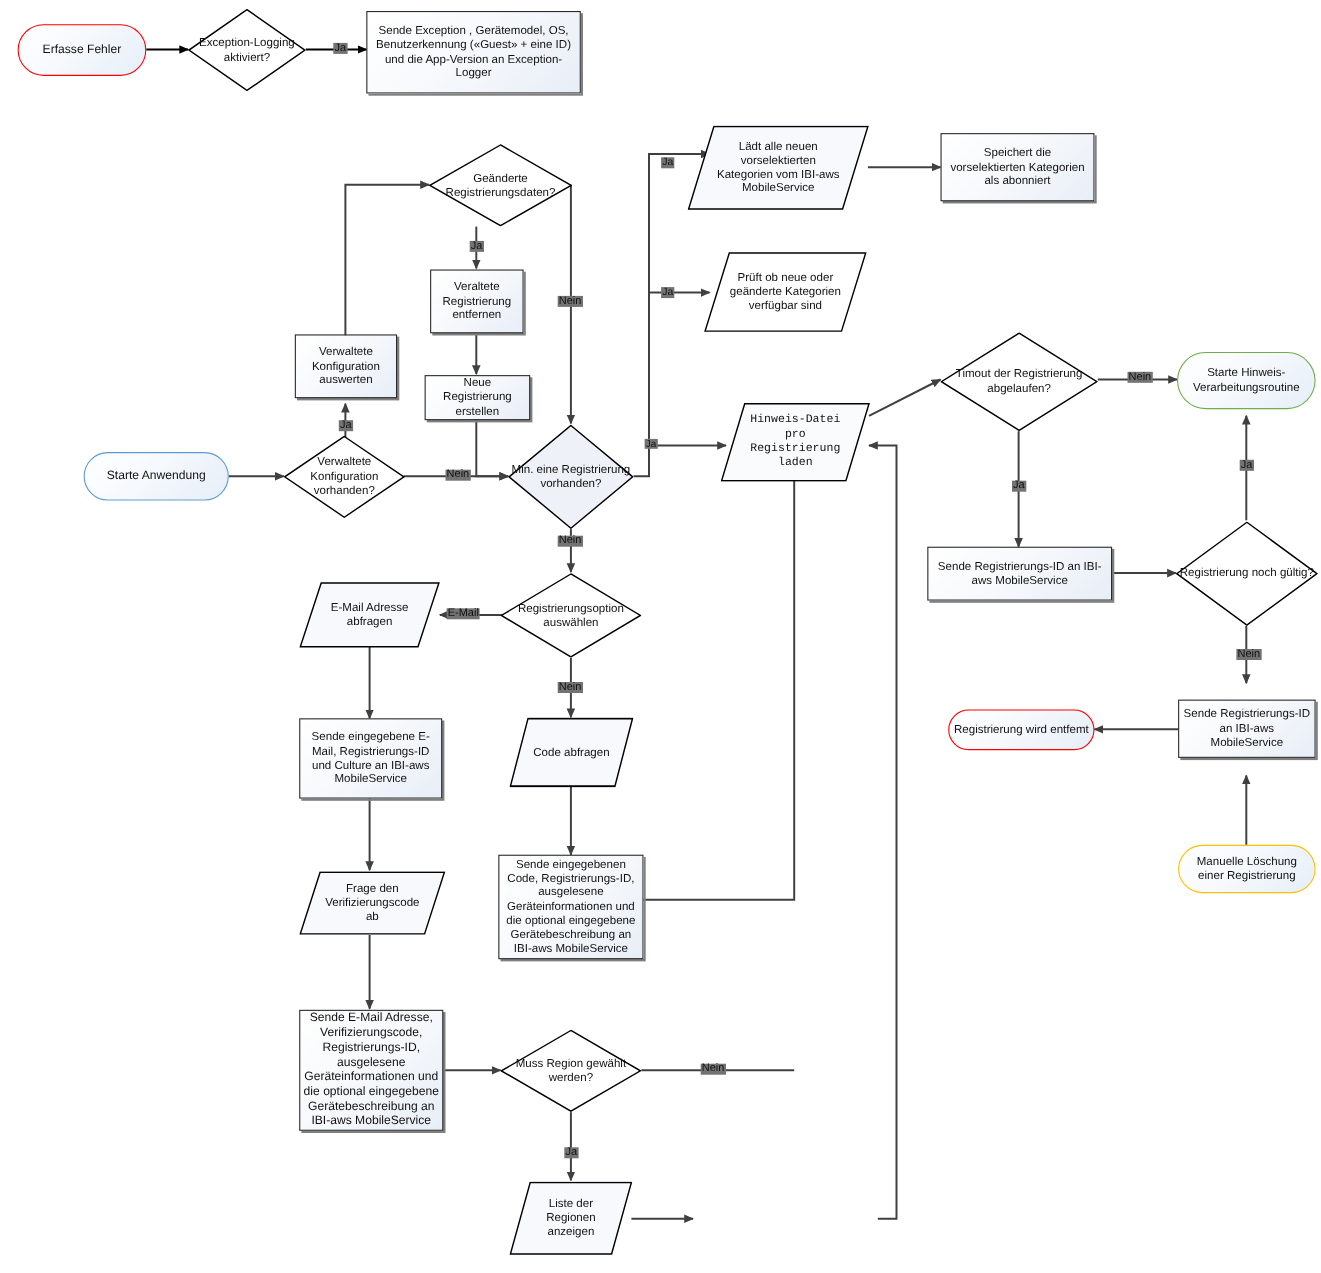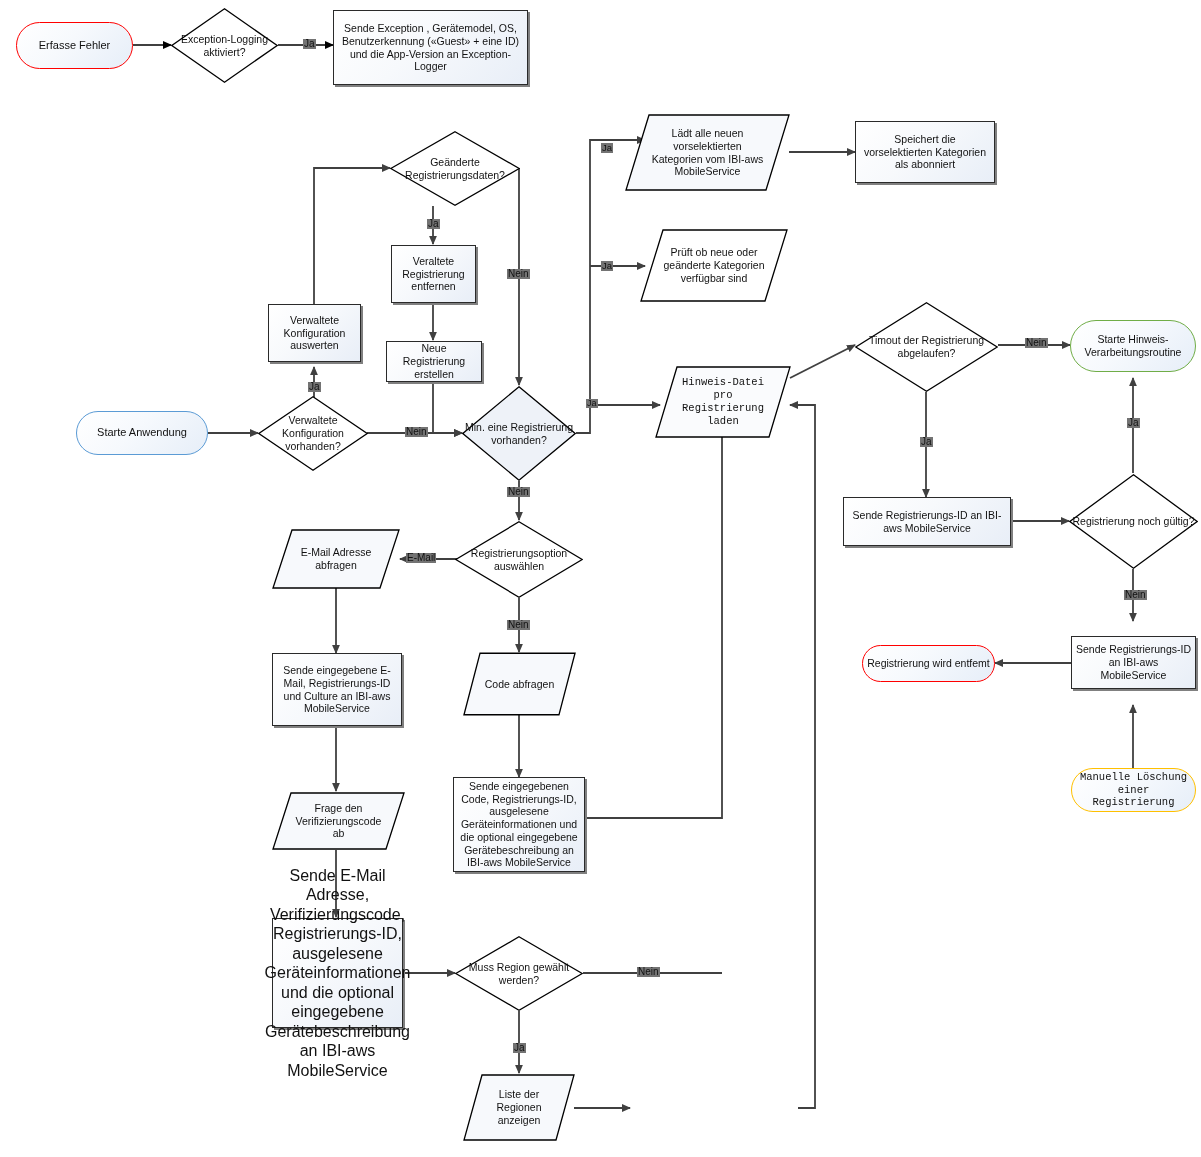--- a/index.html
+++ b/index.html
@@ -219,21 +219,21 @@
   </div>
 
   <div class="node proc" style="left:1071px;top:636px;width:125px;height:53px;font-size:10.5px;">
     <span class="lbl">Sende Registrierungs-ID an IBI-aws MobileService</span>
   </div>
 
   <div class="node term red" style="left:862px;top:645px;width:133px;height:37px;font-size:10.5px;">
     <span class="lbl">Registrierung wird entfemt</span>
   </div>
 
-  <div class="node term orange" style="left:1071px;top:768px;width:125px;height:44px;font-size:10.5px;font-family:Liberation Mono, monospace;">
+  <div class="node term orange" style="left:1071px;top:768px;width:125px;height:44px;font-size:10.5px;">
     <span class="lbl">Manuelle Löschung einer Registrierung</span>
   </div>
 
   <div class="node dec" style="left:455px;top:521px;width:128px;height:77px;font-size:10.5px;">
     <svg class="dshape" viewBox="0 0 128 77" preserveAspectRatio="none">
       <polygon points="64,0.8 127.2,38.5 64,76.2 0.8,38.5" fill="#ffffff" stroke="#000" stroke-width="1.3"></polygon>
     </svg>
     <span class="lbl">Registrierungsoption auswählen</span>
   </div>
 
@@ -259,21 +259,21 @@
     <svg class="pshape" viewBox="0 0 113 52" preserveAspectRatio="none">
       <polygon points="17,1 112,1 96,51 1,51" fill="#f7f9fc" stroke="#000" stroke-width="1.3"></polygon>
     </svg>
     <span class="lbl" style="width:70px">Code abfragen</span>
   </div>
 
   <div class="node proc" style="left:453px;top:777px;width:132px;height:95px;font-size:10.5px;">
     <span class="lbl">Sende eingegebenen Code, Registrierungs-ID, ausgelesene Geräteinformationen und die optional eingegebene Gerätebeschreibung  an IBI-aws MobileService</span>
   </div>
 
-  <div class="node proc" style="left:272px;top:918px;width:131px;height:110px;font-size:16px;">
+  <div class="node proc" style="left:272px;top:918px;width:131px;height:110px;font-size:11px;">
     <span class="lbl">Sende E-Mail Adresse, Verifizierungscode, Registrierungs-ID, ausgelesene Geräteinformationen und die optional eingegebene Gerätebeschreibung  an IBI-aws MobileService</span>
   </div>
 
   <div class="node dec" style="left:455px;top:936px;width:128px;height:75px;font-size:10.5px;">
     <svg class="dshape" viewBox="0 0 128 75" preserveAspectRatio="none">
       <polygon points="64,0.8 127.2,37.5 64,74.2 0.8,37.5" fill="#ffffff" stroke="#000" stroke-width="1.3"></polygon>
     </svg>
     <span class="lbl">Muss Region gewählt werden?</span>
   </div>
 

